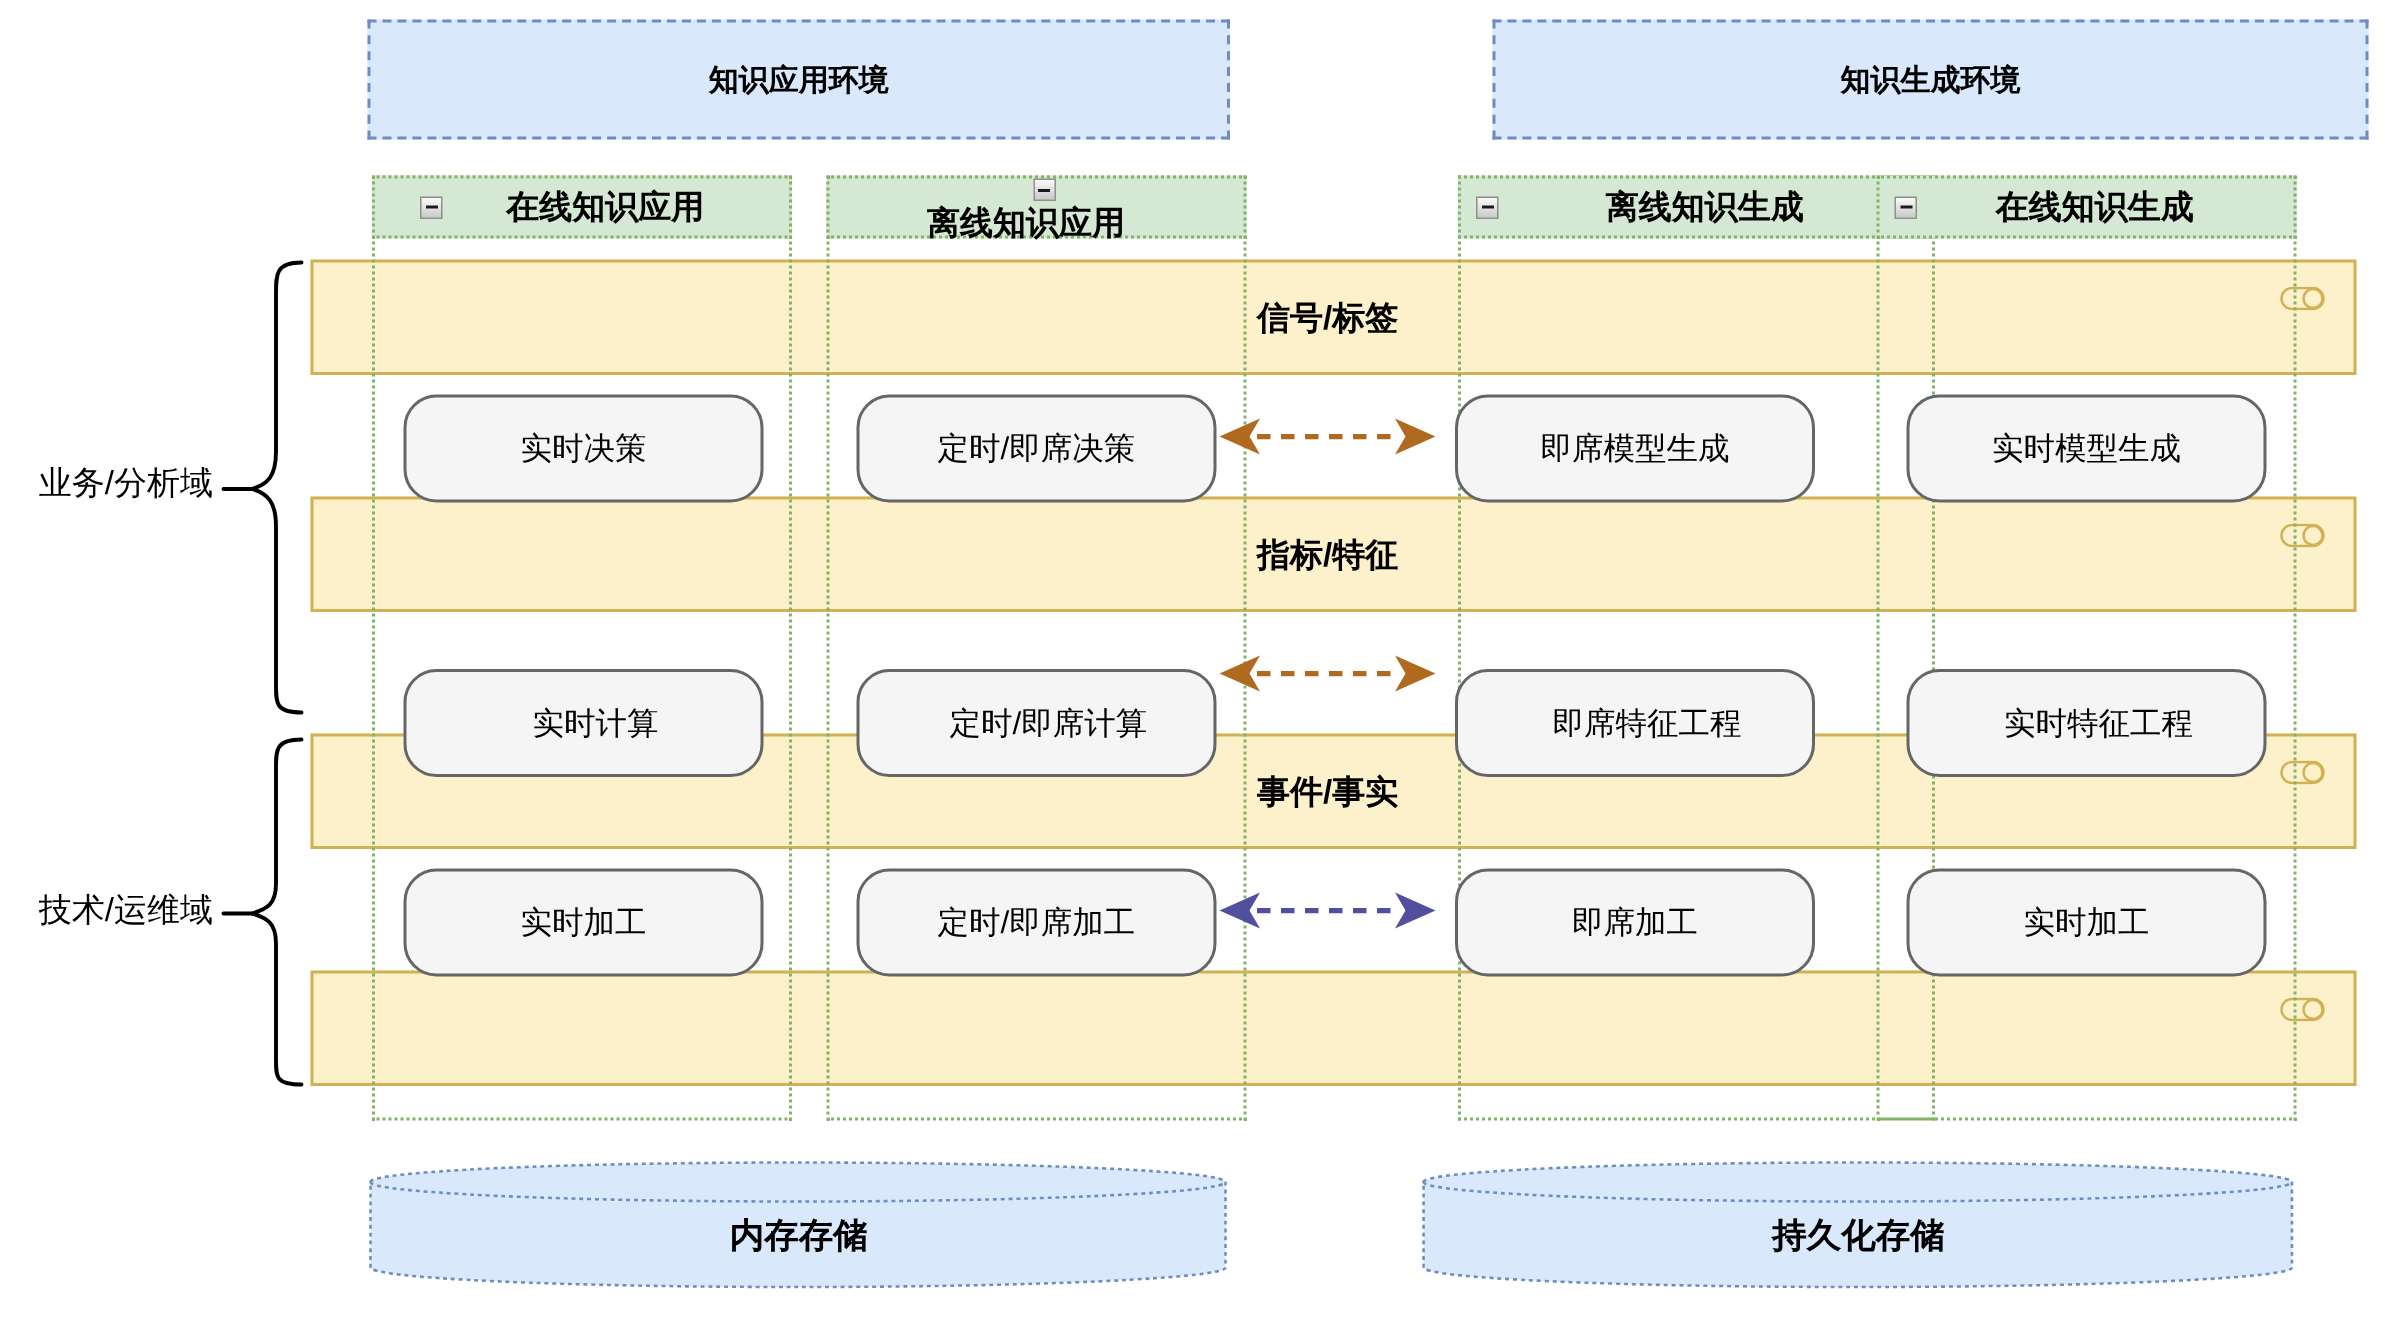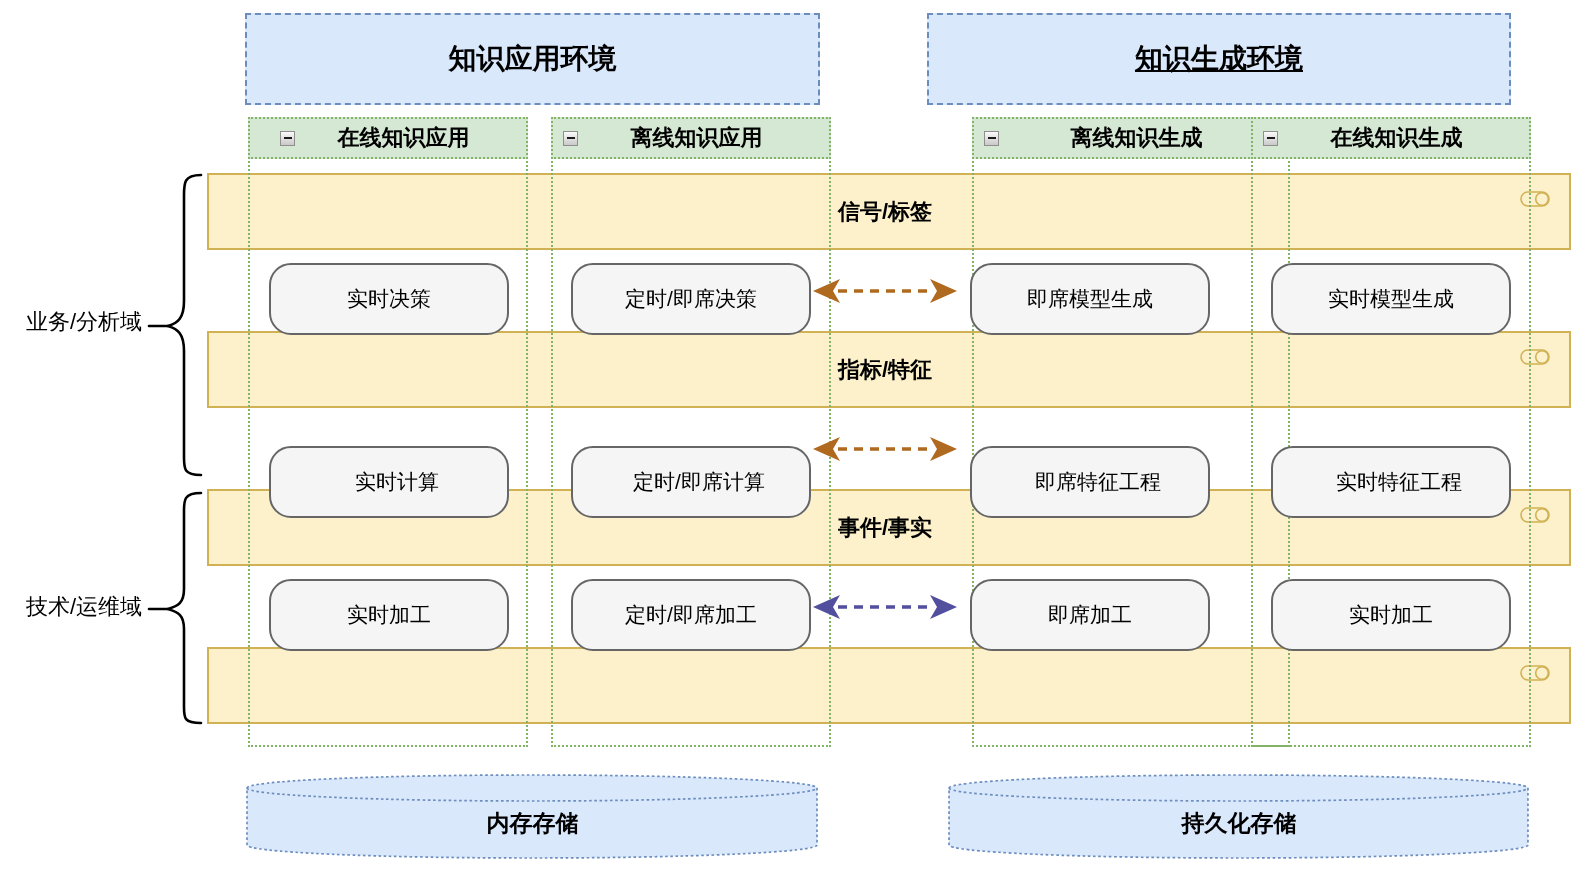--- a/index.html
+++ b/index.html
@@ -9,43 +9,43 @@
     --box-fill:#f5f5f5; --box-border:#666666;
     --storage-fill:#dae8fc; --storage-border:#6c8ebf;
     --arrow-orange:#b06a1f; --arrow-purple:#514f9e;
     --text:#000000;
   }
   html,body{margin:0;padding:0;background:#ffffff;}
   body{font-family:"Liberation Sans","DejaVu Sans",sans-serif;color:var(--text);}
   .canvas{position:relative;width:1590px;height:892px;background:#fff;overflow:hidden;}
 
   
-  .env{position:absolute;top:13px;height:92px;background:var(--env-fill);
+  .env{position:absolute;top:13px;height:80px;background:var(--env-fill);
        border:2px dashed var(--env-border);box-sizing:border-box;
        display:flex;align-items:center;justify-content:center;
-       font-size:28px;font-weight:bold;}
+       font-size:20px;font-weight:bold;}
   .env1{left:245px;width:575px;}
-  .env2{left:927px;width:584px;text-decoration:underline;}
+  .env2{left:995px;width:584px;}
 
   
   .band{position:absolute;left:207px;width:1364px;height:77px;
         background:var(--band-fill);border:2px solid var(--band-border);
         box-sizing:border-box;z-index:1;padding-left:30px;}
   .b1{top:173px;} .b2{top:331px;} .b3{top:489px;} .b4{top:647px;}
   .band-label{position:absolute;left:629px;top:0;height:100%;
         display:flex;align-items:center;font-size:22px;font-weight:600;}
   .roll{position:absolute;right:19px;top:16px;width:30px;height:16px;}
 
   
   .colbox{position:absolute;top:117px;height:630px;border:2px dotted var(--col-border);
         box-sizing:border-box;z-index:2;}
   .colhead{position:absolute;top:117px;height:42px;background:var(--col-fill);
         border:2px dotted var(--col-border);box-sizing:border-box;z-index:3;
         display:flex;align-items:center;}
-  .cx1{left:248px;width:280px;padding-left:20px;} .cx2{left:551px;width:280px;}
+  .cx1{left:248px;width:280px;padding-left:20px;} .cx2{left:551px;width:280px;flex-direction:column;}
   .cx3{left:972px;width:318px;} .cx4{left:1251px;width:280px;}
   .colhead .hlabel{flex:1;text-align:center;font-size:22px;font-weight:bold;padding-right:14px;}
   .collapse{position:relative;margin-left:10px;width:15px;height:15px;flex:0 0 15px;
         background:linear-gradient(#fafafa,#c9c9c9);border:1px solid #8f8f8f;
         box-sizing:border-box;display:flex;align-items:center;justify-content:center;cursor:pointer;}
   .collapse::before{content:"";display:block;width:8px;height:2px;background:#1a1a1a;}
 
   
   .node{position:absolute;width:240px;height:72px;background:var(--box-fill);
         border:2px solid var(--box-border);border-radius:22px;box-sizing:border-box;

